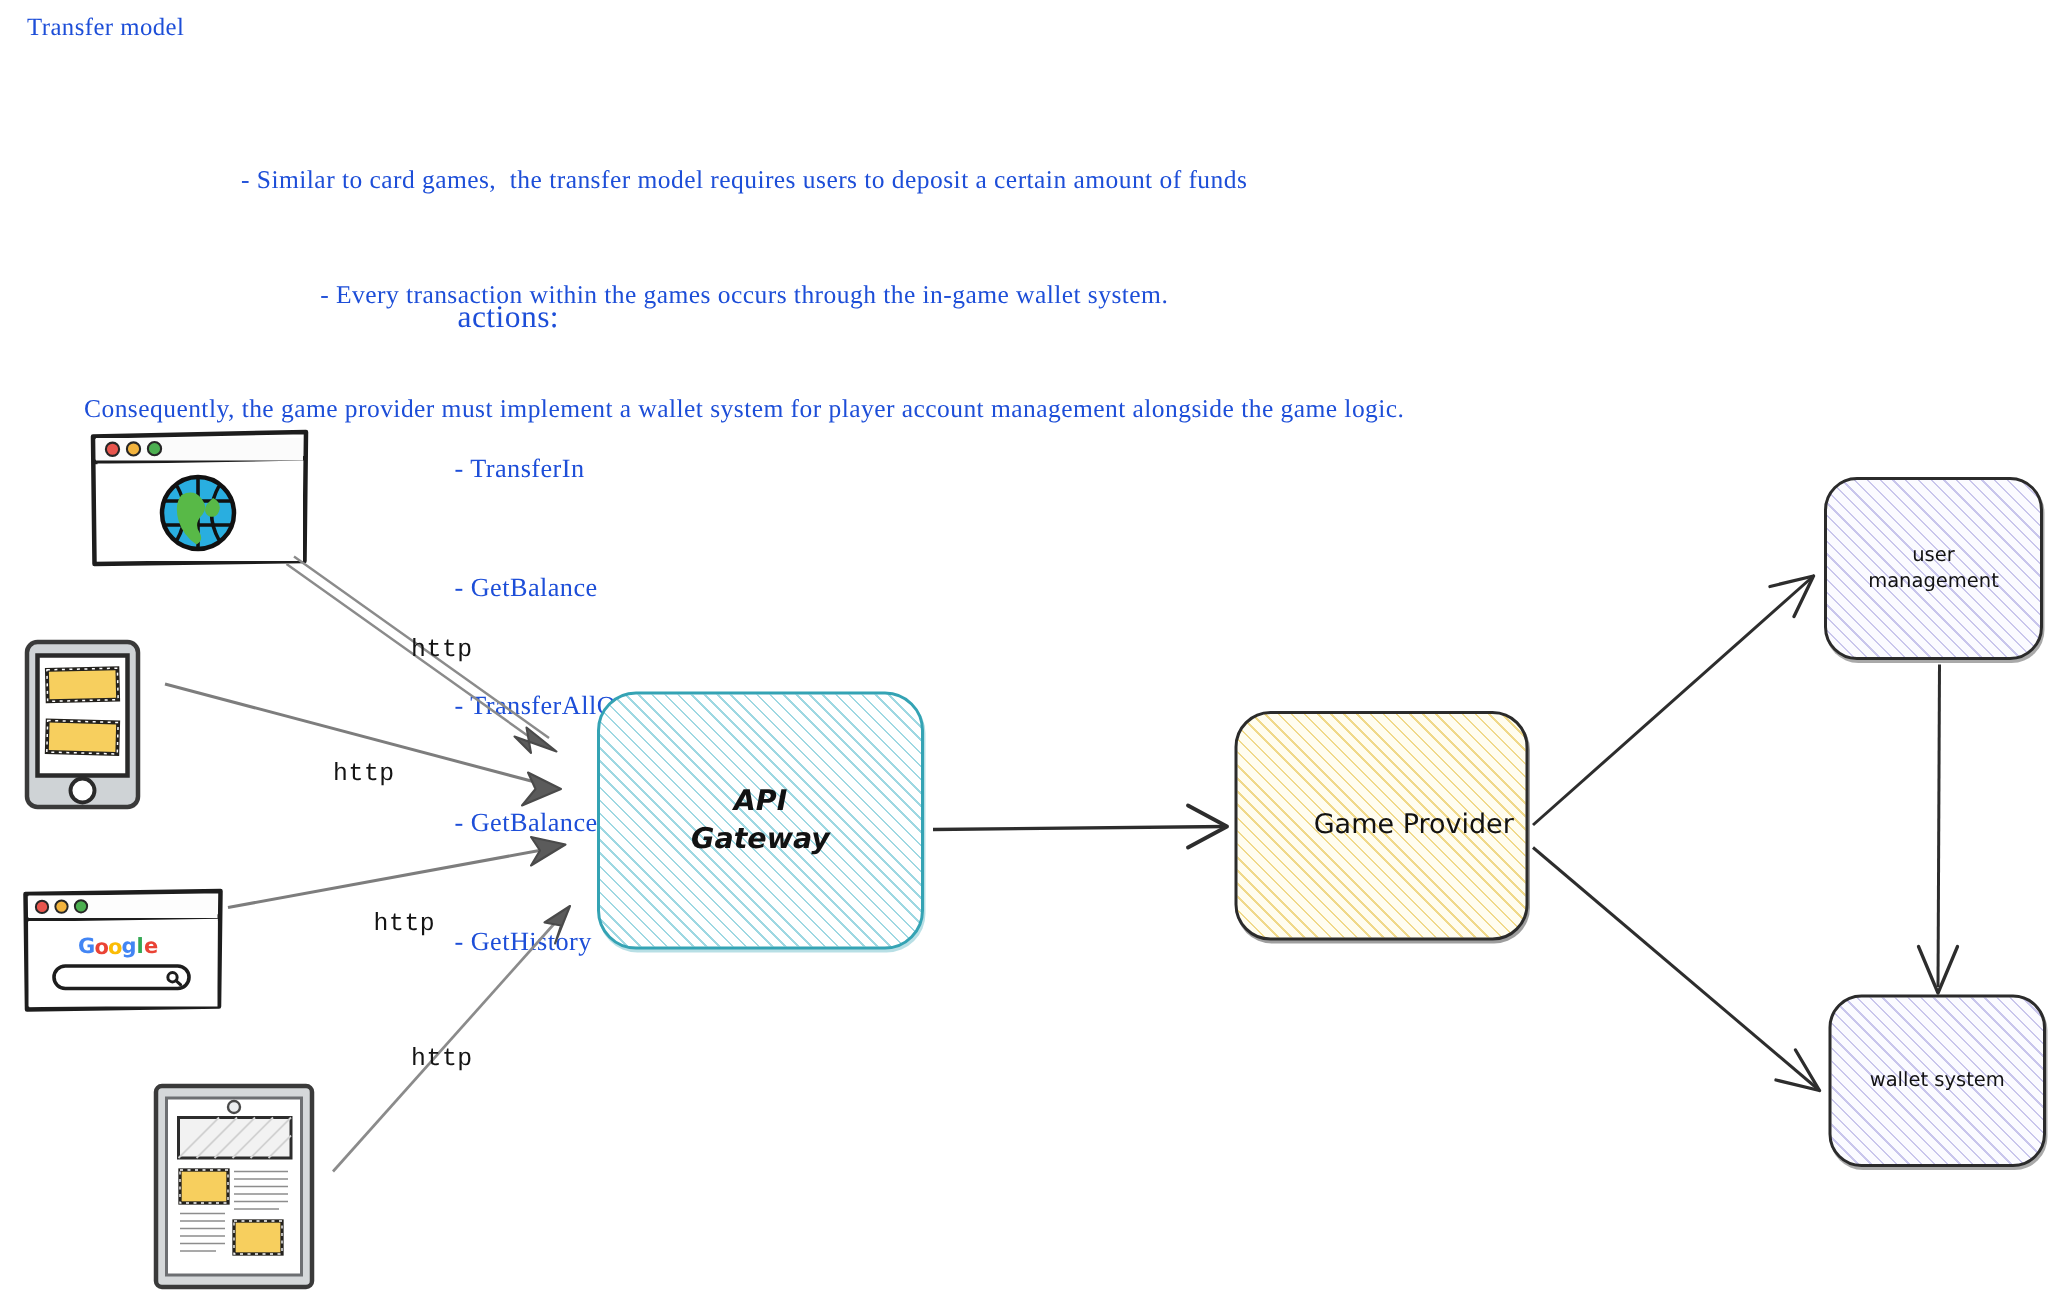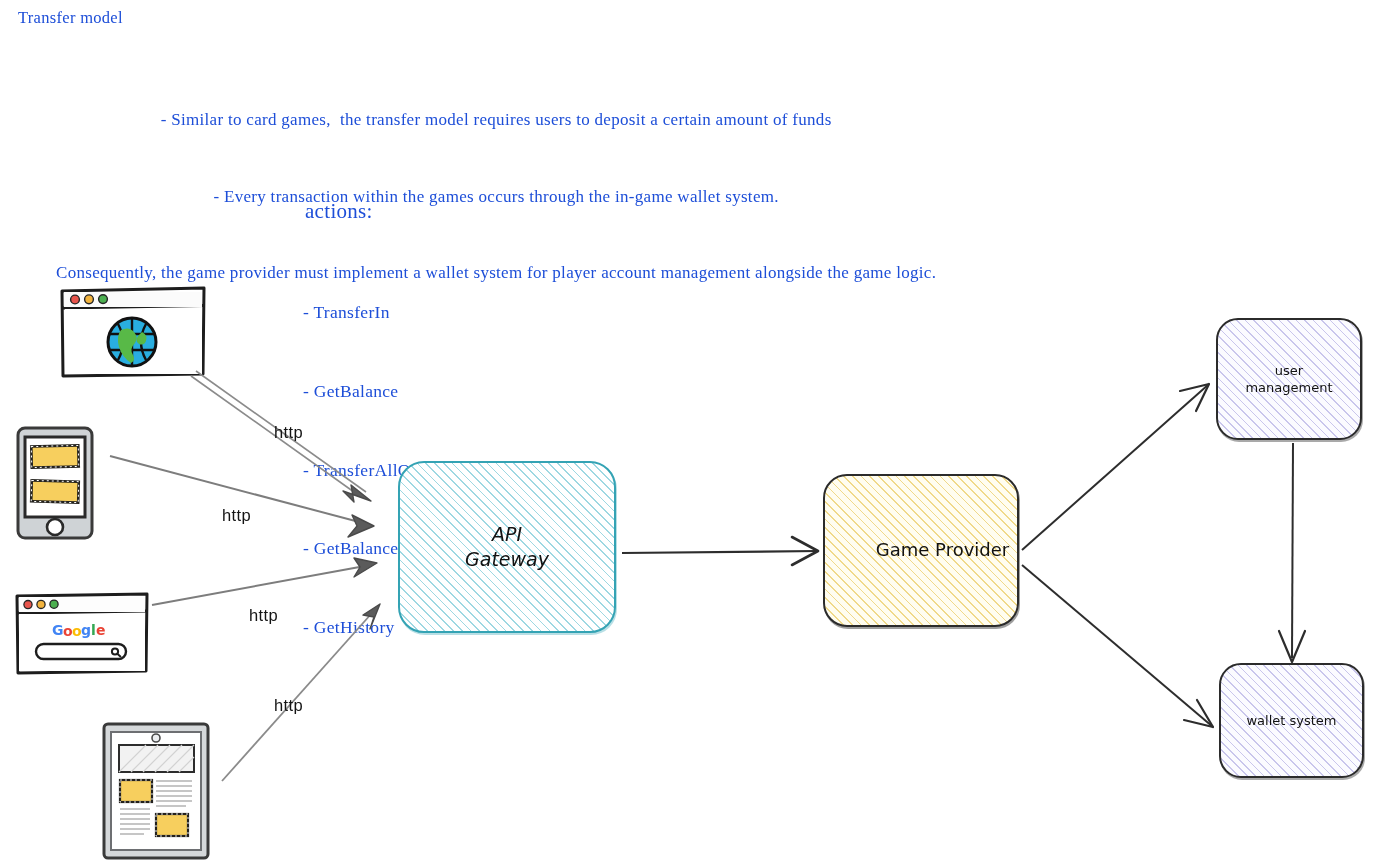--- a/index.html
+++ b/index.html
@@ -59,21 +59,21 @@
     top: 247px;
     font-size: 17.5px;
     line-height: 26.2px;
   }
   #actions-list .line { display: block; }
 
   
   .edge-label {
     position: absolute;
     font-size: 16.5px;
-    font-family: Liberation Sans, sans-serif;
+    font-family: Liberation Mono, monospace;
     color: #141414;
     letter-spacing: 0.4px;
     white-space: nowrap;
   }
 
   
   .node {
     position: absolute;
     box-sizing: border-box;
     display: flex;
@@ -96,20 +96,21 @@
     width: 218px;
     height: 172px;
     border: 2px solid #34a3b4;
     border-radius: 26px;
     background-color: #ffffff;
     background-image: repeating-linear-gradient(
         45deg,
         #9ed8e2 0px, #9ed8e2 1.2px,
         rgba(255,255,255,0) 1.2px, rgba(255,255,255,0) 6.2px);
     box-shadow: 1px 2px 0 rgba(52,163,180,.35);
+    font-weight: bold;
   }
   .node-api .node-label { font-size: 19px; font-style: italic; }
 
   .node-gp {
     left: 823px;
     top: 474px;
     width: 196px;
     height: 153px;
     border: 2px solid #2b2b2b;
     border-radius: 24px;

